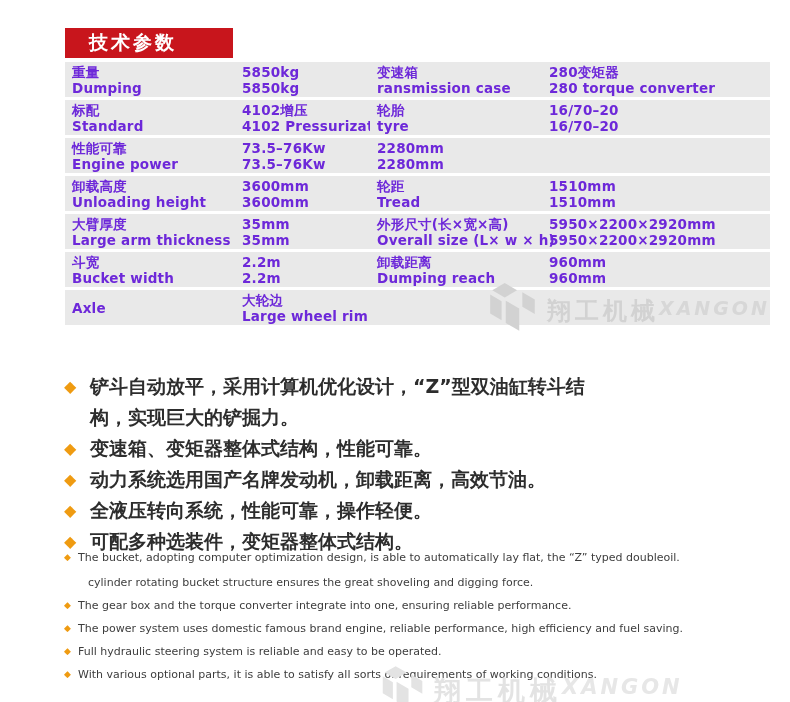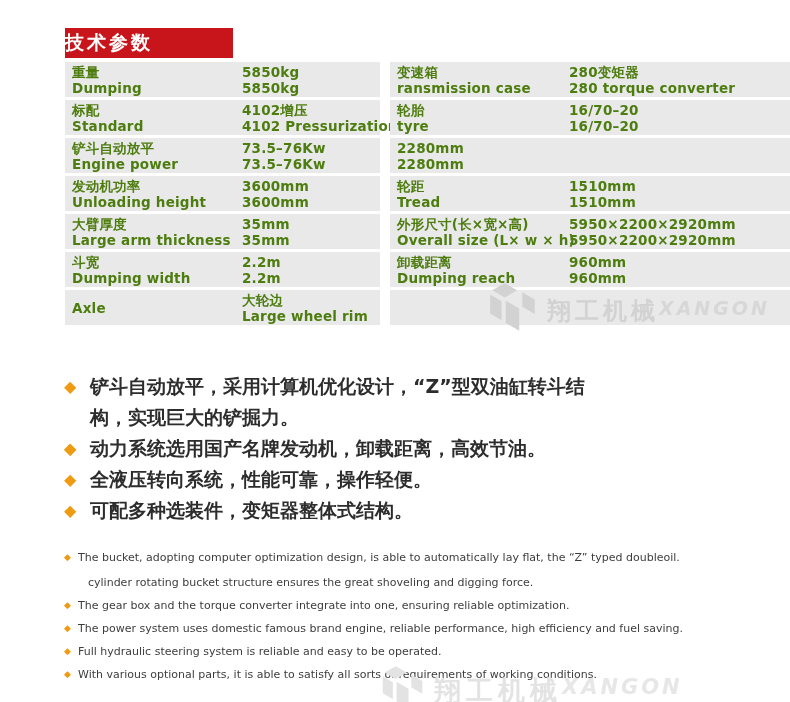--- a/index.html
+++ b/index.html
@@ -5,38 +5,38 @@
   html,body { margin:0; padding:0; background:#fff; }
   .page {
     position:relative; width:790px; height:702px; background:#ffffff;
     overflow:hidden; font-family:"DejaVu Sans", sans-serif;
   }
 
   
   .banner {
     position:absolute; left:65px; top:28px; width:168px; height:30px;
     background:#c8151c; color:#ffffff; display:flex; align-items:center;
-    box-sizing:border-box; font-size:19px; font-weight:bold;
+    padding-left:24px; box-sizing:border-box; font-size:19px; font-weight:bold;
     letter-spacing:3px;
   }
 
   
   .spec-col { position:absolute; top:62px; }
   .spec-col.left  { left:65px;  width:315px; }
-  .spec-col.right { left:390px; width:400px; }
+  .spec-col.right { left:370px; width:400px; }
   .spec-row {
     display:flex; height:35px; margin-bottom:3px; background:#e9e9e9;
     box-sizing:border-box; padding:1px 4px 0 7px; align-items:center;
   }
   .spec-cell { display:flex; flex-direction:column; justify-content:center; }
   .spec-cell.label { flex:none; width:170px; }
   .spec-col.right .spec-cell.label { width:172px; }
   .spec-cell.value { flex:1; }
   .t {
-    font-size:13.5px; line-height:16px; color:#4d7c0f; font-weight:bold;
+    font-size:13.5px; line-height:16px; color:#6d28d9; font-weight:bold;
     letter-spacing:0.2px; white-space:nowrap;
   }
 
   
   .features-zh { position:absolute; left:64px; top:371px; width:537px; }
   .feat-zh {
     position:relative; padding-left:26px; font-size:19px; line-height:31px;
     font-weight:bold; color:#2d2d2d;
   }
   .feat-zh .bullet {
@@ -102,52 +102,52 @@
         <div class="t">标配</div>
         <div class="t">Standard</div>
       </div>
       <div class="spec-cell value">
         <div class="t">4102增压</div>
         <div class="t">4102 Pressurization</div>
       </div>
     </div>
     <div class="spec-row">
       <div class="spec-cell label">
-        <div class="t">铲斗自动放平</div>
+        <div class="t">性能可靠</div>
         <div class="t">Engine power</div>
       </div>
       <div class="spec-cell value">
         <div class="t">73.5–76Kw</div>
         <div class="t">73.5–76Kw</div>
       </div>
     </div>
     <div class="spec-row">
       <div class="spec-cell label">
-        <div class="t">发动机功率</div>
+        <div class="t">卸载高度</div>
         <div class="t">Unloading height</div>
       </div>
       <div class="spec-cell value">
         <div class="t">3600mm</div>
         <div class="t">3600mm</div>
       </div>
     </div>
     <div class="spec-row">
       <div class="spec-cell label">
         <div class="t">大臂厚度</div>
         <div class="t">Large arm thickness</div>
       </div>
       <div class="spec-cell value">
         <div class="t">35mm</div>
         <div class="t">35mm</div>
       </div>
     </div>
     <div class="spec-row">
       <div class="spec-cell label">
         <div class="t">斗宽</div>
-        <div class="t">Dumping width</div>
+        <div class="t">Bucket width</div>
       </div>
       <div class="spec-cell value">
         <div class="t">2.2m</div>
         <div class="t">2.2m</div>
       </div>
     </div>
     <div class="spec-row">
       <div class="spec-cell label">
         <div class="t">Axle</div>
       </div>
@@ -242,20 +242,21 @@
     </span>
   </div>
 
   <div class="features-zh">
     <div class="feat-zh">
       <span class="bullet">◆</span>
       <span>铲斗自动放平，采用计算机优化设计，“Z”型双油缸转斗结构，实现巨大的铲掘力。</span>
     </div>
     <div class="feat-zh">
       <span class="bullet">◆</span>
+      <span>变速箱、变矩器整体式结构，性能可靠。</span>
     </div>
     <div class="feat-zh">
       <span class="bullet">◆</span>
       <span>动力系统选用国产名牌发动机，卸载距离，高效节油。</span>
     </div>
     <div class="feat-zh">
       <span class="bullet">◆</span>
       <span>全液压转向系统，性能可靠，操作轻便。</span>
     </div>
     <div class="feat-zh">
@@ -265,21 +266,21 @@
   </div>
 
   <div class="features-en">
     <div class="feat-en">
       <span class="bullet">◆</span>
       <div>The bucket, adopting computer optimization design, is able to automatically lay flat, the  “Z”  typed doubleoil.</div>
       <div class="line2">cylinder rotating bucket structure ensures the great shoveling and digging force.</div>
     </div>
     <div class="feat-en">
       <span class="bullet">◆</span>
-      <div>The gear box and the torque converter integrate into one, ensuring reliable optimization.</div>
+      <div>The gear box and the torque converter integrate into one, ensuring reliable performance.</div>
     </div>
     <div class="feat-en">
       <span class="bullet">◆</span>
       <div>The power system uses domestic famous brand engine, reliable performance, high efficiency and fuel saving.</div>
     </div>
     <div class="feat-en">
       <span class="bullet">◆</span>
       <div>Full hydraulic steering system is reliable and easy to be operated.</div>
     </div>
     <div class="feat-en">

